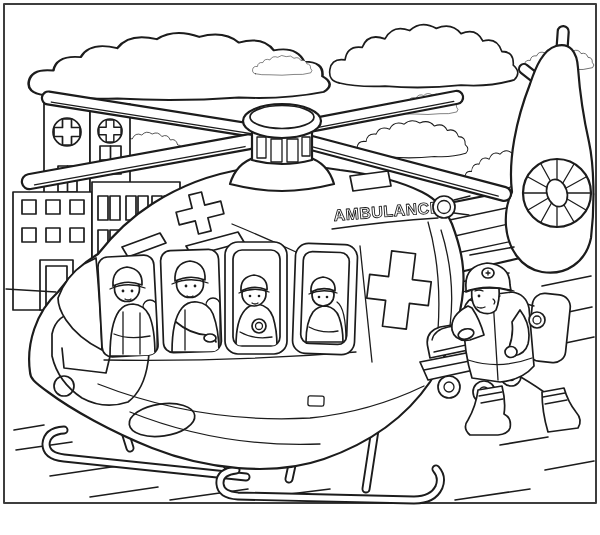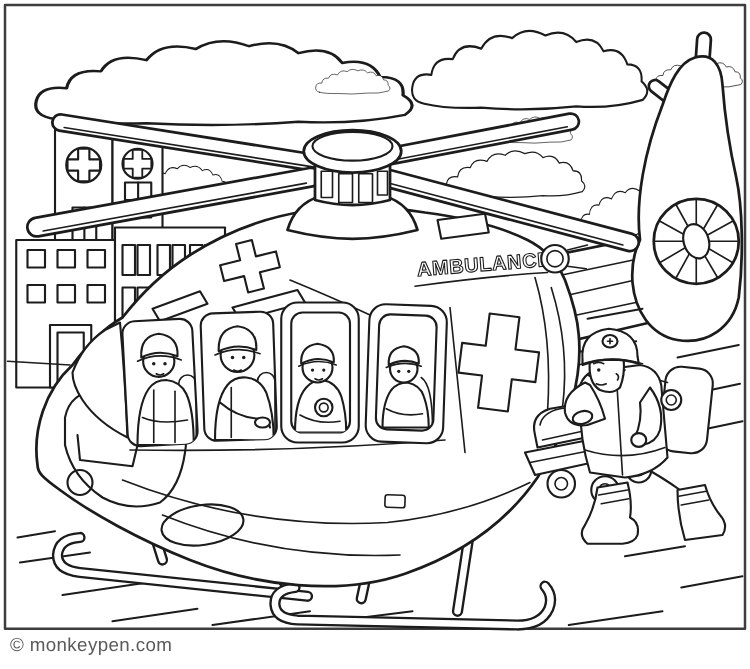--- a/index.html
+++ b/index.html
@@ -327,14 +327,13 @@
     <path class="lt" d="M 472 288 Q 470 306 480 312 Q 490 316 496 310 Q 500 300 499 288 Z"></path>
     <circle cx="479" cy="296" r="1.4" fill="#1c1c1c"></circle>
     <path class="th" d="M 475 291 Q 479 289 483 291 M 477 307 Q 481 309 485 307 M 493 299 Q 496 301 494 304"></path>
     <path class="lt" d="M 466 288 Q 464 266 487 263 Q 510 265 510 285 L 511 291 Q 488 284 466 292 Z"></path>
     <path class="th" d="M 463 292 Q 488 283 514 291"></path>
     <ellipse class="lt" cx="488" cy="273" rx="6" ry="5"></ellipse>
     <path class="th" d="M 486 273 L 490 273 M 488 271 L 488 275"></path>
   </g>
 </svg>
 
-<div id="copyright">© monkeypen.com</div>
 </div>
 
 </body></html>

